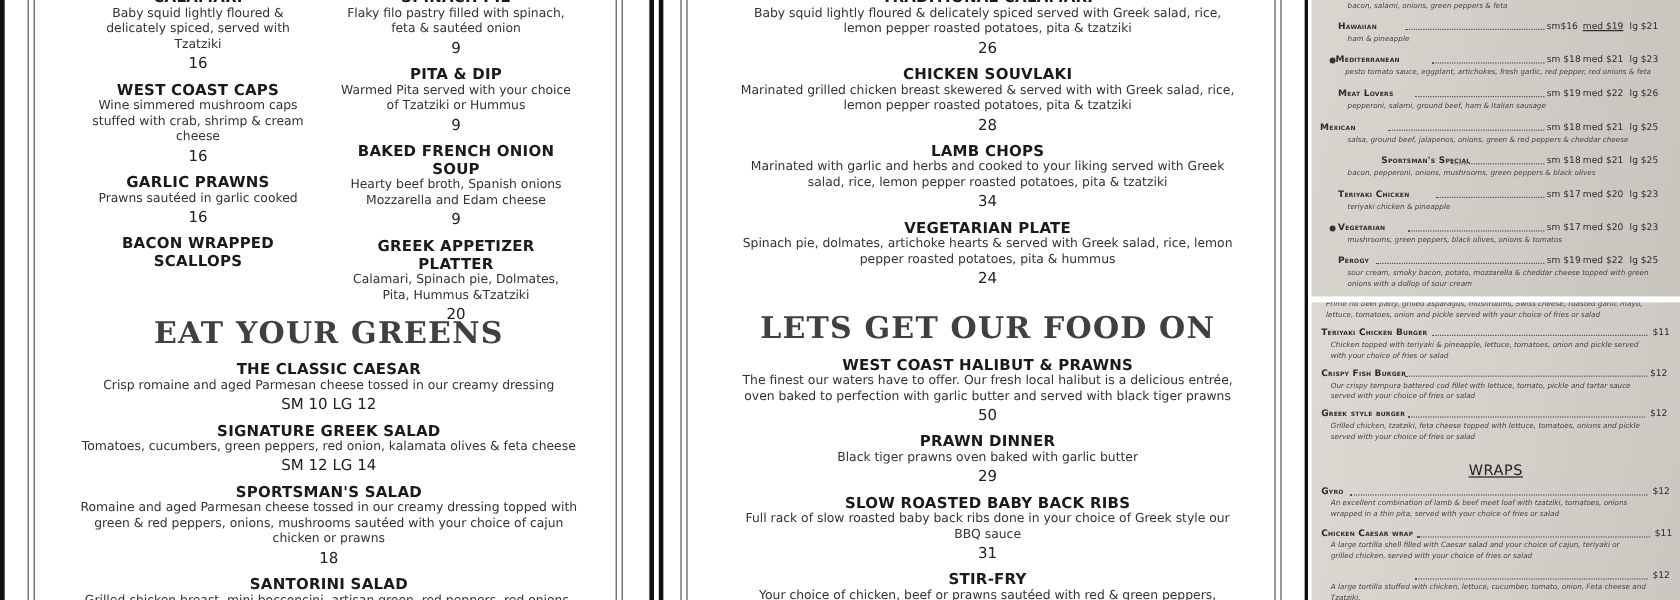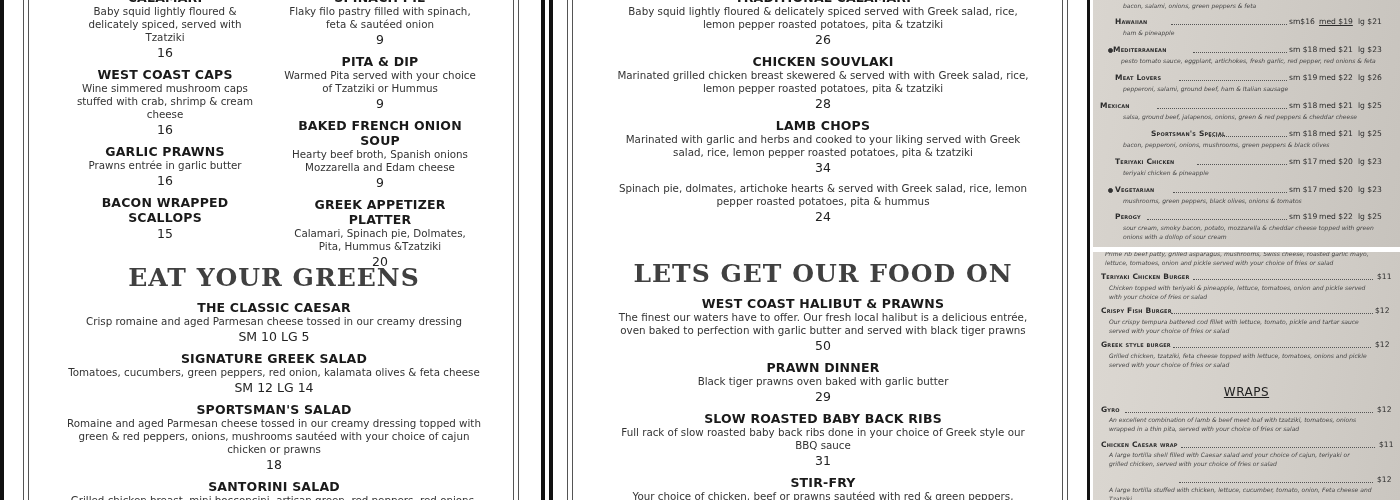--- a/index.html
+++ b/index.html
@@ -77,26 +77,25 @@
       <div class="item-desc">Baby squid lightly floured &amp; delicately spiced, served with Tzatziki</div>
       <div class="item-price">16</div>
     </div>
     <div class="item">
       <div class="item-name">WEST COAST CAPS</div>
       <div class="item-desc">Wine simmered mushroom caps stuffed with crab, shrimp &amp; cream cheese</div>
       <div class="item-price">16</div>
     </div>
     <div class="item">
       <div class="item-name">GARLIC PRAWNS</div>
-      <div class="item-desc">Prawns entrée in garlic butter</div>
+      <div class="item-desc">Prawns sautéed in garlic cooked</div>
       <div class="item-price">16</div>
     </div>
     <div class="item">
       <div class="item-name">BACON WRAPPED SCALLOPS</div>
-      <div class="item-price">15</div>
     </div>
   </div>
 
   <div class="menu-col" style="left:278px;width:196px;top:-4px;">
     <div class="item">
       <div class="item-name">SPINACH PIE</div>
       <div class="item-desc">Flaky filo pastry filled with spinach, feta &amp; sautéed onion</div>
       <div class="item-price">9</div>
     </div>
     <div class="item">
@@ -114,21 +113,21 @@
       <div class="item-desc">Calamari, Spinach pie, Dolmates, Pita, Hummus &amp;Tzatziki</div>
       <div class="item-price">20</div>
     </div>
   </div>
 
   <div class="menu-col" style="left:60px;width:420px;top:268px;">
     <h2 class="section-title" style="margin-bottom:6px;">EAT YOUR GREENS</h2>
     <div class="item">
       <div class="item-name">THE CLASSIC CAESAR</div>
       <div class="item-desc">Crisp romaine and aged Parmesan cheese tossed in our creamy dressing</div>
-      <div class="item-price">SM 10 LG 5</div>
+      <div class="item-price">SM 10 LG 12</div>
     </div>
     <div class="item">
       <div class="item-name">SIGNATURE GREEK SALAD</div>
       <div class="item-desc">Tomatoes, cucumbers, green peppers, red onion, kalamata olives &amp; feta cheese</div>
       <div class="item-price">SM 12 LG 14</div>
     </div>
     <div class="item">
       <div class="item-name">SPORTSMAN'S SALAD</div>
       <div class="item-desc">Romaine and aged Parmesan cheese tossed in our creamy dressing topped with green &amp; red peppers, onions, mushrooms sautéed with your choice of cajun chicken or prawns</div>
       <div class="item-price">18</div>
@@ -154,20 +153,21 @@
       <div class="item-name">CHICKEN SOUVLAKI</div>
       <div class="item-desc">Marinated grilled chicken breast skewered &amp; served with with Greek salad, rice, lemon pepper roasted potatoes, pita &amp; tzatziki</div>
       <div class="item-price">28</div>
     </div>
     <div class="item">
       <div class="item-name">LAMB CHOPS</div>
       <div class="item-desc">Marinated with garlic and herbs and cooked to your liking served with Greek salad, rice, lemon pepper roasted potatoes, pita &amp; tzatziki</div>
       <div class="item-price">34</div>
     </div>
     <div class="item">
+      <div class="item-name">VEGETARIAN PLATE</div>
       <div class="item-desc">Spinach pie, dolmates, artichoke hearts &amp; served with Greek salad, rice, lemon pepper roasted potatoes, pita &amp; hummus</div>
       <div class="item-price">24</div>
     </div>
   </div>
 
   <div class="menu-col" style="left:60px;width:420px;top:264px;">
     <h2 class="section-title" style="margin-bottom:6px;">LETS GET OUR FOOD ON</h2>
     <div class="item">
       <div class="item-name">WEST COAST HALIBUT &amp; PRAWNS</div>
       <div class="item-desc">The finest our waters have to offer. Our fresh local halibut is a delicious entrée, oven baked to perfection with garlic butter and served with black tiger prawns</div>

